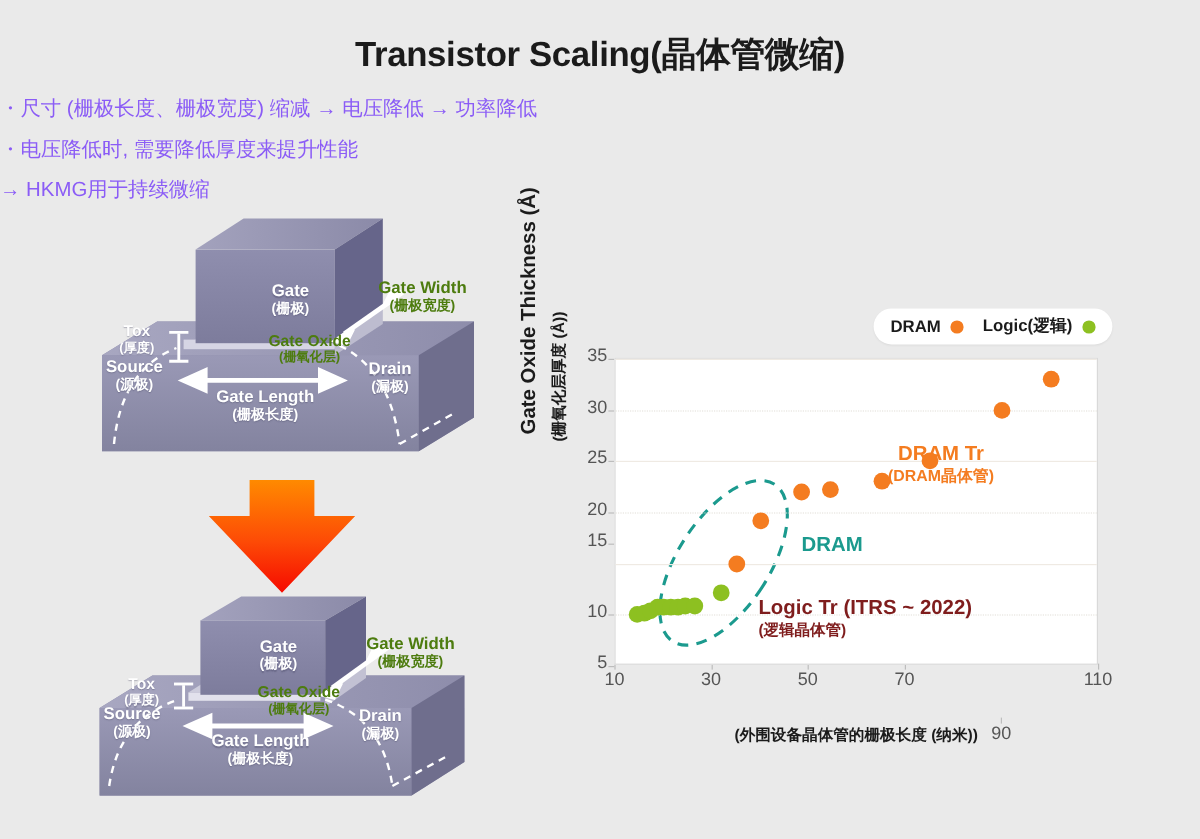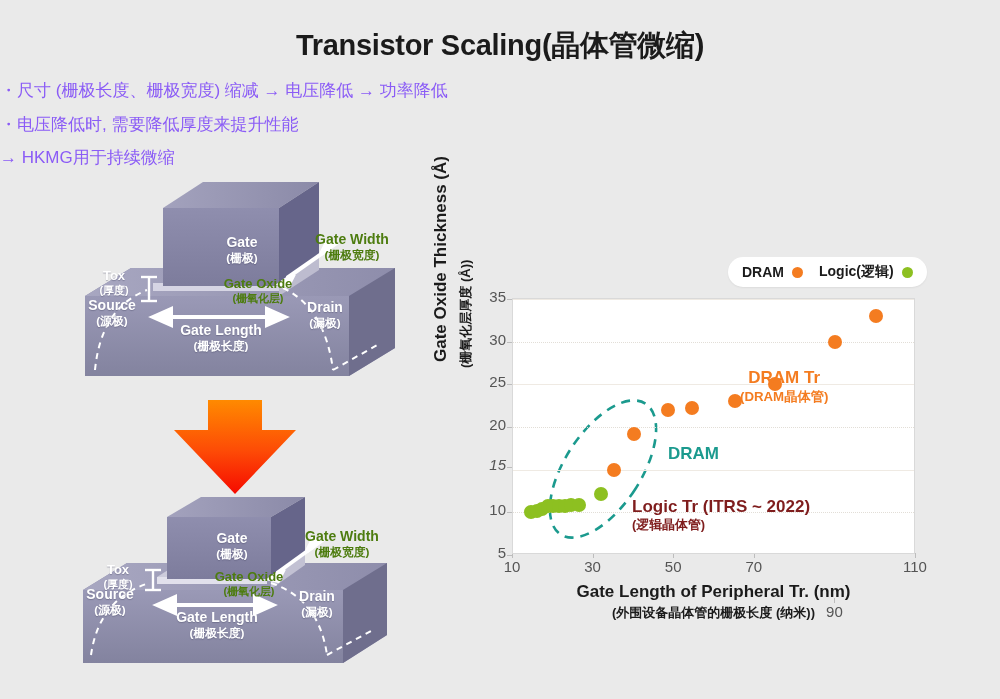--- a/index.html
+++ b/index.html
@@ -318,27 +318,26 @@
     <span class="ld" id="legend-dot-dram" style="background: rgb(244, 124, 32);"></span>
     <span class="lt" style="margin-left:8px;">Logic(逻辑)</span>
     <span class="ld" id="legend-dot-logic" style="background: rgb(141, 192, 33);"></span>
   </div>
 
   <div class="ylab-host">
     <div class="ylabel">Gate Oxide Thickness (Å)</div>
     <div class="ylabel2">(栅氧化层厚度 (Å))</div>
   </div>
 
-  <div class="xlabel">Gate Length of Peripheral Tr. (nm)</div>
   <div class="xlabel2">(外围设备晶体管的栅极长度 (纳米))</div>
 
   <div class="ytick-wrap" id="ytick-wrap">
       <div class="ytick" style="top: 246px;">5<div class="ytickmark" style="top: 11px;"></div></div>
       <div class="ytick" style="top: 203.333px;">10<div class="ytickmark" style="top: 11px;"></div></div>
-      <div class="ytick" style="top: 158px; font-style: italic;">15<div class="ytickmark" style="top: 11px;"></div></div>
+      <div class="ytick" style="top: 144px;">15<div class="ytickmark" style="top: 11px;"></div></div>
       <div class="ytick" style="top: 118px;">20<div class="ytickmark" style="top: 11px;"></div></div>
       <div class="ytick" style="top: 75.3333px;">25<div class="ytickmark" style="top: 11px;"></div></div>
       <div class="ytick" style="top: 32.6667px;">30<div class="ytickmark" style="top: 11px;"></div></div>
       <div class="ytick" style="top: -10px;">35<div class="ytickmark" style="top: 11px;"></div></div>
     </div>
   <div class="xtick-wrap" id="xtick-wrap">
       <div class="xtick" style="left: -20px;">10<div class="tickmark" style="left: 20px;"></div></div>
       <div class="xtick" style="left: 60.6px;">30<div class="tickmark" style="left: 20px;"></div></div>
       <div class="xtick" style="left: 141.2px;">50<div class="tickmark" style="left: 20px;"></div></div>
       <div class="xtick" style="left: 221.8px;">70<div class="tickmark" style="left: 20px;"></div></div>

